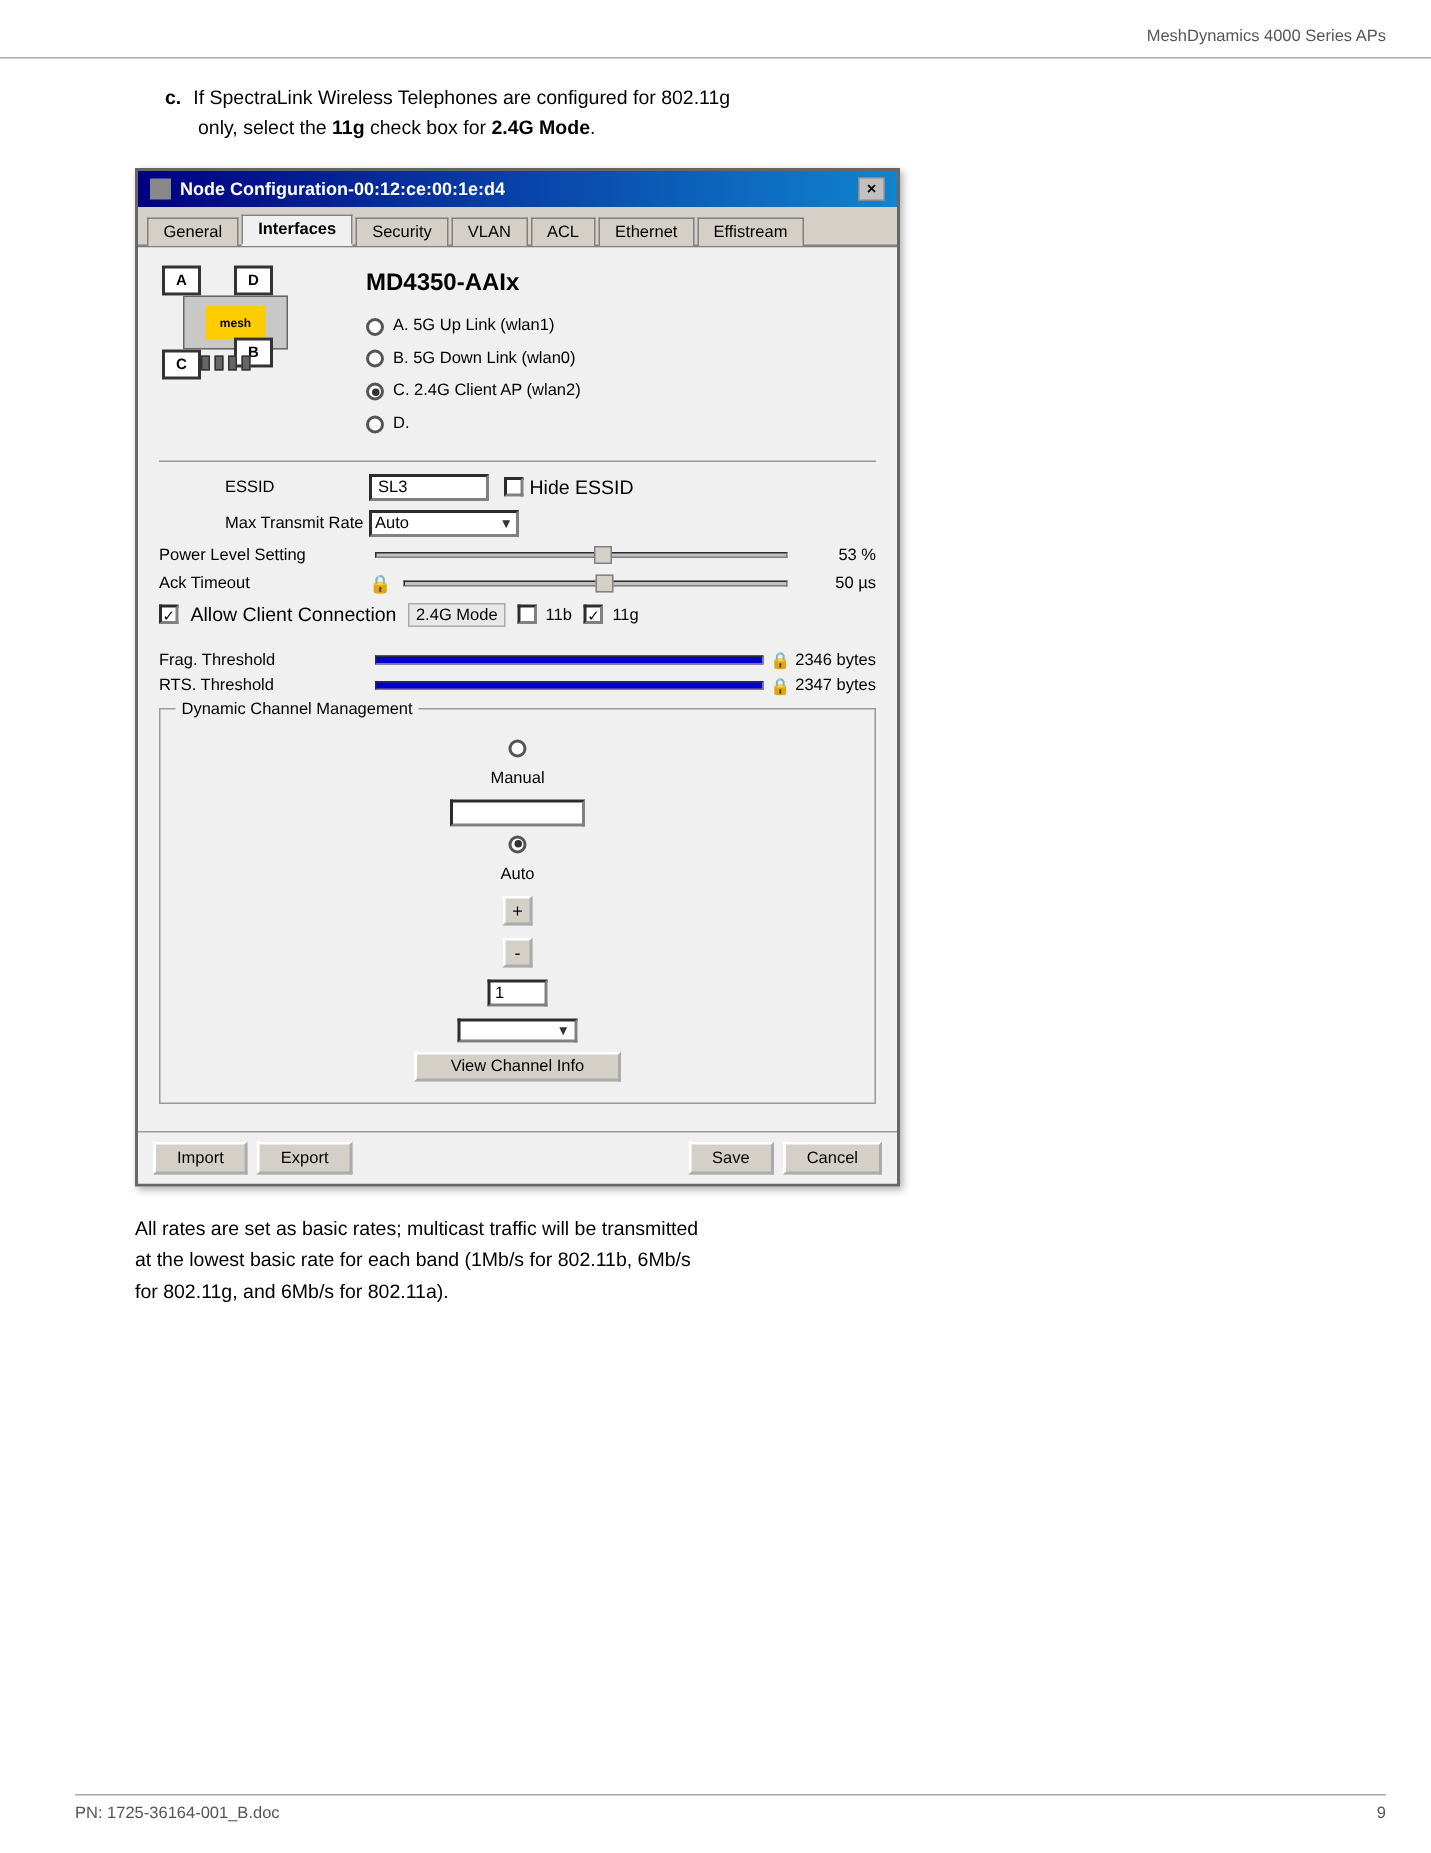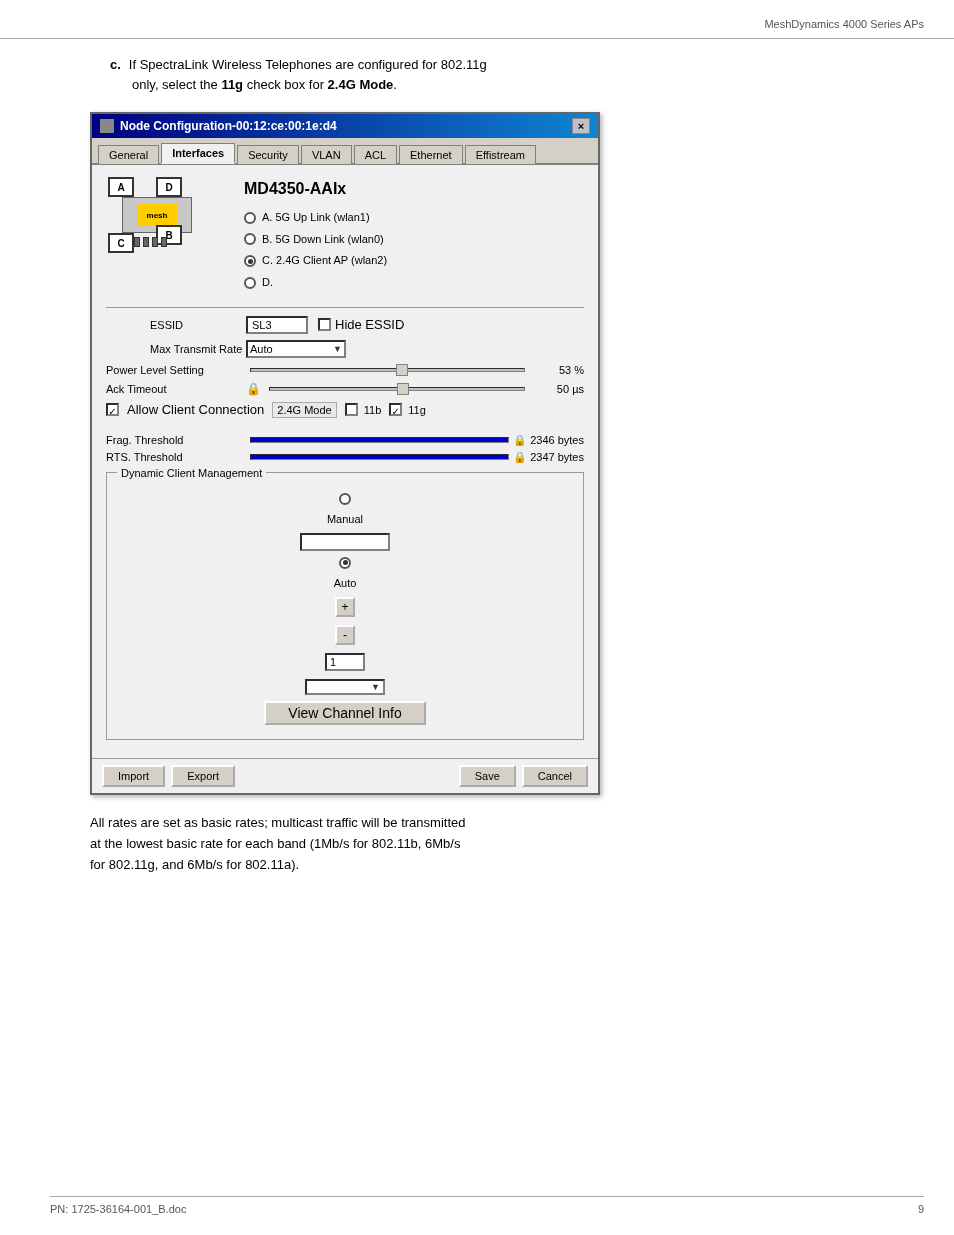--- a/index.html
+++ b/index.html
@@ -248,21 +248,21 @@
       flex-shrink: 0;
       padding-left: 44px;
     }
     .form-input {
       border: 2px inset #808080;
       background: #fff;
       padding: 1px 4px;
       font-size: 11px;
     }
     .form-input-essid {
-      width: 62px;
+      width: 80px;
     }
     .hide-essid-row {
       display: flex;
       align-items: center;
       margin-left: 10px;
       gap: 4px;
     }
     .checkbox {
       width: 13px;
       height: 13px;
@@ -424,21 +424,21 @@
       padding: 1px 3px;
       font-size: 11px;
       display: flex;
       align-items: center;
       justify-content: space-between;
     }
     .view-channel-btn {
       background: #d4d0c8;
       border: 2px outset #fff;
       padding: 2px 22px;
-      font-size: 14px;
+      font-size: 11px;
       cursor: pointer;
     }
     .manual-input {
       width: 90px;
       border: 2px inset #808080;
       background: #fff;
       padding: 1px 3px;
       font-size: 11px;
     }
 
@@ -634,21 +634,21 @@
         <div class="threshold-row">
           <span class="threshold-label">RTS. Threshold</span>
           <div class="threshold-track" style="flex:1;"></div>
           <span class="threshold-value">
             <span>🔒</span>
             <span>2347 bytes</span>
           </span>
         </div>
 
         <div class="dcm-section">
-          <span class="dcm-title">Dynamic Client Management</span>
+          <span class="dcm-title">Dynamic Channel Management</span>
           
           <div class="dcm-row">
             <div class="radio-btn"></div>
             <span>Manual</span>
             <input type="text" class="manual-input" value="" style="">
           </div>
           
           <div class="dcm-row">
             <div class="radio-btn selected"></div>
             <span>Auto</span>

